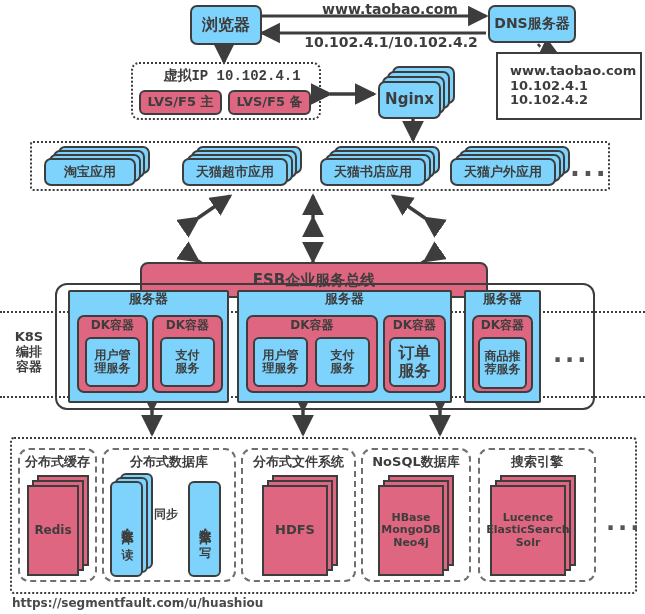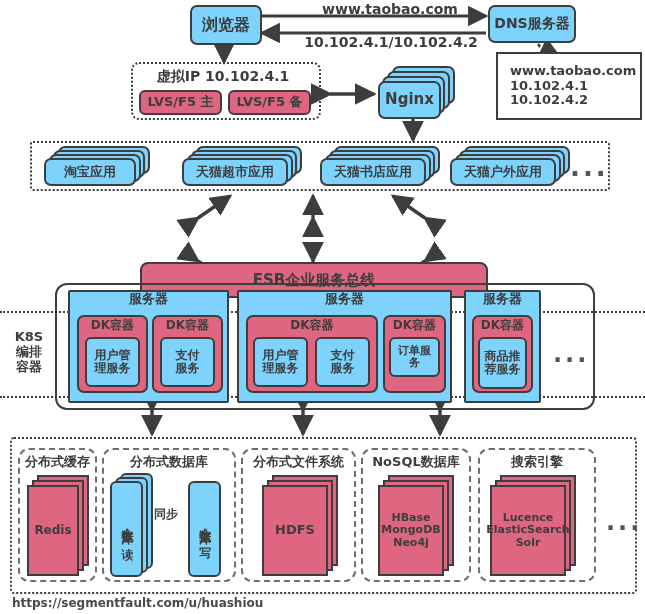--- a/index.html
+++ b/index.html
@@ -89,21 +89,21 @@
     <span>DNS服务器</span>
   </div>
 
   <div class="node plain" style="left:496px;top:52px;width:146px;height:68px;flex-direction:column;align-items:flex-start;justify-content:center;padding-left:12px;font-size:13px;">
     <span>www.taobao.com</span>
     <span>10.102.4.1</span>
     <span>10.102.4.2</span>
   </div>
 
   <div class="dotbox" style="left:131px;top:62px;width:190px;height:58px;"></div>
-  <div class="label" style="left:128px;top:68px;width:190px;font-size:14px;">虚拟IP 10.102.4.1</div>
+  <div class="label" style="left:137px;top:68px;width:190px;font-size:14px;font-family:Liberation Mono, monospace;">虚拟IP 10.102.4.1</div>
   <div class="node pink" style="left:139px;top:90px;width:83px;height:25px;font-size:13px;border-radius:6px;">
     <span>LVS/F5 主</span>
   </div>
   <div class="node pink" style="left:228px;top:90px;width:83px;height:25px;font-size:13px;border-radius:6px;">
     <span>LVS/F5 备</span>
   </div>
 
   <div class="stack" style="left:378px;top:66px;width:80px;height:68px;">
     <div class="sh yellow" style="left:14px;top:0;width:63px;height:38px;"></div>
     <div class="sh yellow" style="left:9px;top:5px;width:63px;height:38px;"></div>
@@ -186,21 +186,21 @@
   <div class="node pink" style="left:246px;top:315px;width:132px;height:78px;border-radius:7px;display:block;"></div>
   <div class="label" style="left:246px;top:319px;width:132px;font-size:12px;">DK容器</div>
   <div class="node yellow" style="left:253px;top:337px;width:55px;height:50px;font-size:12px;border-radius:6px;padding:0 3px;">
     <span>用户管理服务</span>
   </div>
   <div class="node yellow" style="left:315px;top:337px;width:55px;height:50px;font-size:12px;border-radius:6px;padding:0 8px;">
     <span>支付服务</span>
   </div>
   <div class="node pink" style="left:383px;top:315px;width:63px;height:78px;border-radius:7px;display:block;"></div>
   <div class="label" style="left:383px;top:319px;width:63px;font-size:12px;">DK容器</div>
-  <div class="node yellow" style="left:389px;top:337px;width:51px;height:40px;font-size:11px;border-radius:6px;padding:0 6px;">
+  <div class="node yellow" style="left:389px;top:337px;width:51px;height:50px;font-size:16px;border-radius:6px;padding:0 6px;">
     <span>订单服务</span>
   </div>
 
   <div class="node yellow" style="left:464px;top:290px;width:77px;height:113px;border-radius:2px;display:block;"></div>
   <div class="label" style="left:464px;top:292px;width:77px;font-size:13px;">服务器</div>
   <div class="node pink" style="left:472px;top:315px;width:61px;height:78px;border-radius:7px;display:block;"></div>
   <div class="label" style="left:472px;top:319px;width:61px;font-size:12px;">DK容器</div>
   <div class="node yellow" style="left:478px;top:337px;width:49px;height:52px;font-size:12px;border-radius:6px;padding:6px 2px;">
     <span>商品推荐服务</span>
   </div>

